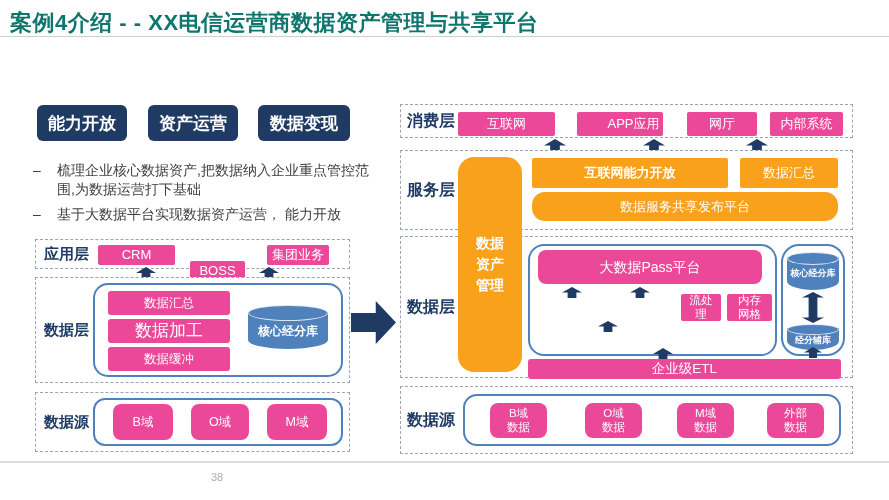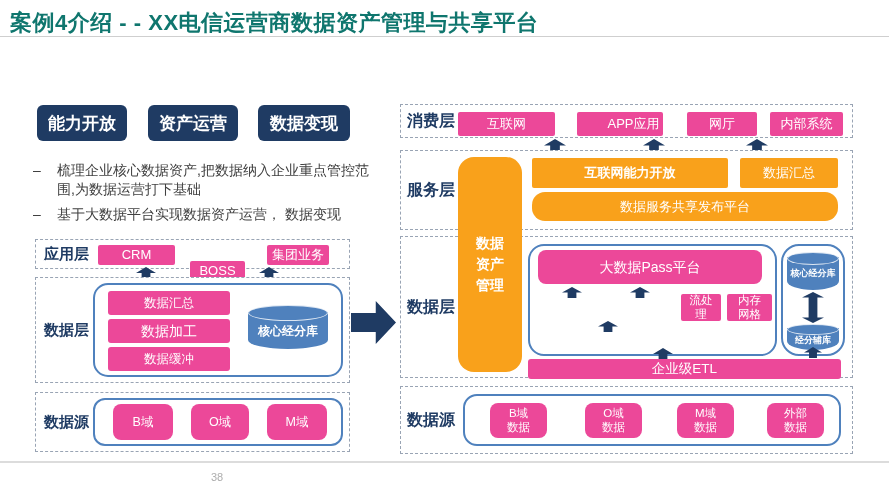--- a/index.html
+++ b/index.html
@@ -39,36 +39,36 @@
   <div class="abs title" style="left:10px;top:8px;">案例4介绍 - - XX电信运营商数据资产管理与共享平台</div>
   <div class="abs hr" style="left:0;top:36px;width:889px;"></div>
 
   <div class="abs chip" style="left:148px;top:105px;width:90px;height:36px;">资产运营</div>
   <div class="abs chip" style="left:37px;top:105px;width:90px;height:36px;">能力开放</div>
   <div class="abs chip" style="left:258px;top:105px;width:92px;height:36px;">数据变现</div>
 
   <div class="abs dash" style="left:33px;top:162px;">–</div>
   <div class="abs bullet-text" style="left:57px;top:161px;width:320px;">梳理企业核心数据资产,把数据纳入企业重点管控范围,为数据运营打下基础</div>
   <div class="abs dash" style="left:33px;top:206px;">–</div>
-  <div class="abs bullet-text" style="left:57px;top:205px;width:330px;">基于大数据平台实现数据资产运营， 数据变现</div>
+  <div class="abs bullet-text" style="left:57px;top:205px;width:330px;">基于大数据平台实现数据资产运营， 能力开放</div>
 
   <div class="abs dashbox" style="left:35px;top:239px;width:315px;height:30px;"></div>
   <div class="abs layer-label" style="left:44px;top:239px;height:30px;font-size:15px;">应用层</div>
   <div class="abs bluebox" style="left:98px;top:245px;width:77px;height:20px;font-size:13px;">CRM</div>
   <div class="abs bluebox" style="left:190px;top:245px;width:55px;height:20px;font-size:13px;margin-top:16px;">BOSS</div>
   <div class="abs bluebox" style="left:267px;top:245px;width:62px;height:20px;font-size:13px;">集团业务</div>
 
   <div class="abs navy arrow-up" style="left:136px;top:267px;width:20px;height:12px;"></div>
   <div class="abs navy arrow-up" style="left:259px;top:267px;width:20px;height:12px;"></div>
 
   <div class="abs dashbox" style="left:35px;top:277px;width:315px;height:106px;"></div>
   <div class="abs layer-label" style="left:44px;top:277px;height:106px;font-size:15px;">数据层</div>
   <div class="abs roundc" style="left:93px;top:283px;width:250px;height:94px;"></div>
   <div class="abs bluebox" style="left:108px;top:291px;width:122px;height:24px;font-size:12.5px;border-radius:3px;">数据汇总</div>
-  <div class="abs bluebox" style="left:108px;top:319px;width:122px;height:24px;font-size:14px;border-radius:3px;">数据加工</div>
+  <div class="abs bluebox" style="left:108px;top:319px;width:122px;height:24px;font-size:17px;border-radius:3px;">数据加工</div>
   <div class="abs bluebox" style="left:108px;top:347px;width:122px;height:24px;font-size:12.5px;border-radius:3px;">数据缓冲</div>
   <div class="abs" style="left:248px;top:305px;width:80px;height:44px;">
     <div class="cyl-top" style="height:14px;"></div>
     <div class="cyl-body" style="top:7px;"></div>
     <div class="cyl-label" style="top:18px;font-size:12px;">核心经分库</div>
   </div>
 
   <div class="abs dashbox" style="left:35px;top:392px;width:315px;height:60px;"></div>
   <div class="abs layer-label" style="left:44px;top:392px;height:60px;font-size:15px;">数据源</div>
   <div class="abs roundc" style="left:93px;top:398px;width:250px;height:48px;border-radius:12px;"></div>

